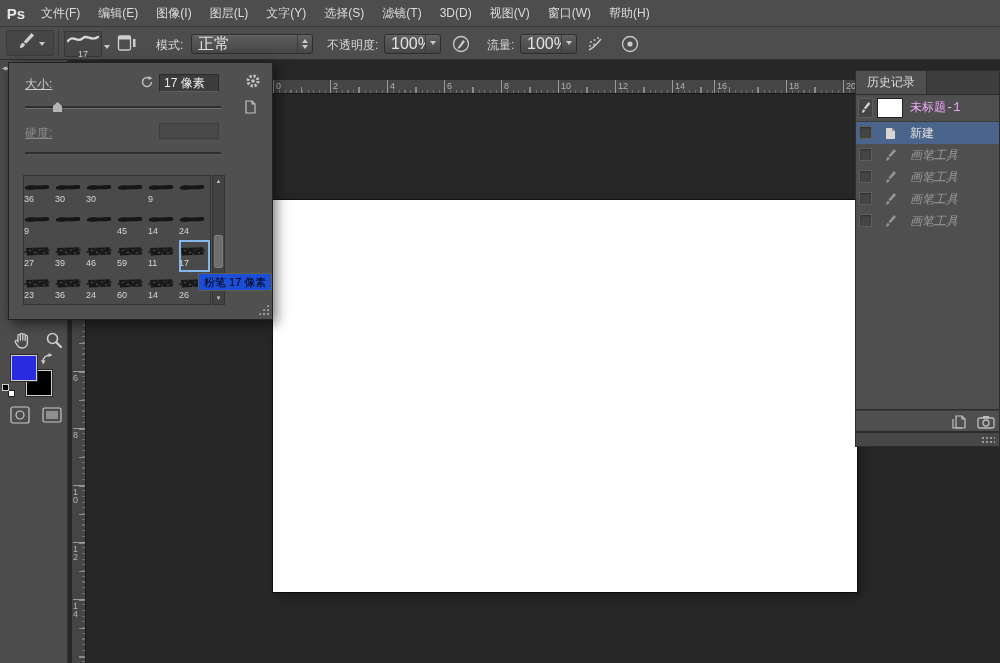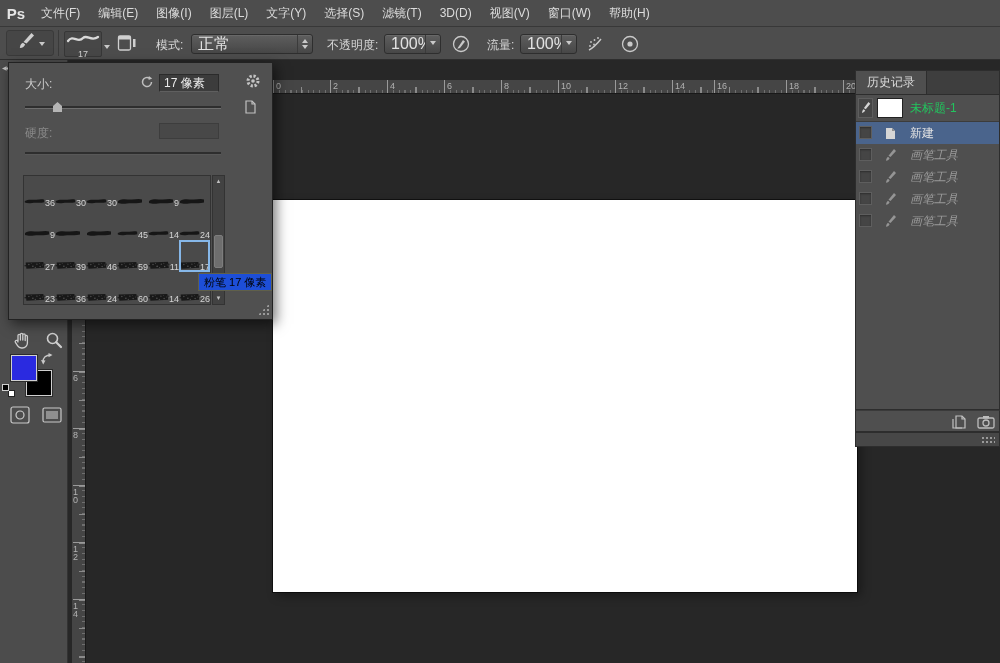--- a/index.html
+++ b/index.html
@@ -79,57 +79,57 @@
   
   #history { position:absolute; left:855px; top:70px; width:145px; height:377px; }
   #hist-tabbar { position:absolute; left:0; top:0; width:145px; height:24px; background:#3e3e3e;
                  border:1px solid #2d2d2d; border-bottom:none; }
   #hist-tab { display:inline-block; height:23px; line-height:23px; padding:0 11px; background:#4f4f4f;
               color:#dcdcdc; font-size:12px; border-right:1px solid #2d2d2d; }
   #hist-body { position:absolute; left:0; top:24px; width:145px; height:316px; background:#4f4f4f;
                border:1px solid #2d2d2d; }
   #snap-row { position:relative; height:27px; border-bottom:1px solid #3c3c3c; }
   #snap-thumb { position:absolute; left:21px; top:3px; width:26px; height:20px; background:#fff; border:1px solid #222; }
-  #snap-label { position:absolute; left:54px; top:0; line-height:27px; font-size:12px; color:#22c55e; }
+  #snap-label { position:absolute; left:54px; top:0; line-height:27px; font-size:12px; color:#f0abfc;font-family:Liberation Mono, monospace; }
   #snap-well { position:absolute; left:2px; top:3px; width:15px; height:20px; background:#454545;
                border:1px solid #5e5e5e; display:flex; align-items:center; justify-content:center; }
   .hist-row { position:relative; height:22px; }
   .hwell { position:absolute; left:3px; top:4px; width:13px; height:13px; background:#454545;
            border:1px solid #5e5e5e; box-shadow:inset 0 1px 2px rgba(0,0,0,.35); }
   .hicon { position:absolute; left:29px; top:4px; }
   .hlab { position:absolute; left:54px; font-size:12px; color:#e2e2e2; line-height:22px; white-space:nowrap; }
   .hist-row.dimmed .hlab { color:#9b9b9b; font-style:italic; }
   .hist-row.dimmed .hicon { opacity:.55; }
   #hist-bottom { position:absolute; left:0; top:340px; width:145px; height:22px; background:#4f4f4f;
                  border:1px solid #2d2d2d; border-top:1px solid #3a3a3a; }
   .hb-icon { position:absolute; top:4px; }
   #dock-strip { position:absolute; left:0; top:362px; width:145px; height:15px; background:#474747;
                 border:1px solid #2d2d2d; }
   #dock-grip { position:absolute; right:4px; top:3px; width:14px; height:9px;
                background-image:radial-gradient(#9a9a9a 1px, transparent 1.3px); background-size:4px 4px; }
 
   
   #brushpanel { position:absolute; left:8px; top:62px; width:265px; height:258px; background:#505050;
                 border:1px solid #222; box-shadow:3px 4px 12px rgba(0,0,0,.55); z-index:50; }
-  .bp-label { position:absolute; font-size:12px; color:#cccccc; }
+  .bp-label { position:absolute; font-size:12px; color:#cccccc;text-decoration:underline; }
   .bp-label.disabled { color:#8a8a8a; }
   #size-input { position:absolute; left:150px; top:11px; width:60px; height:18px; background:#3c3c3c;
                 border:1px solid #2b2b2b; border-bottom-color:#5f5f5f; color:#ececec; font-size:12px;
                 padding:0 4px; font-family:"Liberation Sans",sans-serif; }
   #hardness-input { position:absolute; left:150px; top:60px; width:60px; height:16px; background:#484848;
                     border:1px solid #3d3d3d; }
   .slider { position:absolute; left:16px; width:196px; height:12px; }
   .track { position:absolute; left:0; right:0; top:5px; height:3px; background:#2e2e2e;
            border-bottom:1px solid #6e6e6e; }
   .track.disabled { border-bottom-color:#585858; }
   .sl-thumb { position:absolute; left:28px; top:1px; width:9px; height:10px; background:#b5b5b5;
               clip-path:polygon(50% 0,100% 40%,100% 100%,0 100%,0 40%); }
   #brush-grid { position:absolute; left:14px; top:112px; width:188px; height:130px; background:#4a4a4a;
                 border:1px solid #333; display:grid; grid-template-columns:repeat(6,31px); align-content:start; }
-  .bcell { width:31px; height:32px; display:flex; flex-direction:row; align-items:flex-end; padding-top:4px; }
+  .bcell { width:31px; height:32px; display:flex; flex-direction:column; align-items:flex-start; padding-top:4px; }
   .bnum { font-size:9px; color:#d5d5d5; margin-top:1px; line-height:9px; }
   .bcell.selected { outline:2px solid #86b7e8; outline-offset:-2px; }
   #grid-scrollbar { position:absolute; left:203px; top:112px; width:13px; height:130px; background:#424242;
                     border:1px solid #333; }
   .sb-btn { height:11px; text-align:center; font-size:6px; color:#c0c0c0; line-height:11px; }
   #sb-down { position:absolute; bottom:0; left:0; right:0; }
   #sb-thumb { position:absolute; left:1px; width:9px; top:59px; height:33px; background:#6e6e6e;
               border:1px solid #7d7d7d; border-radius:2px; }
   #panel-grip { position:absolute; left:249px; top:241px; width:11px; height:11px;
                 background-image:radial-gradient(#9a9a9a 1px, transparent 1.3px); background-size:4px 4px;

